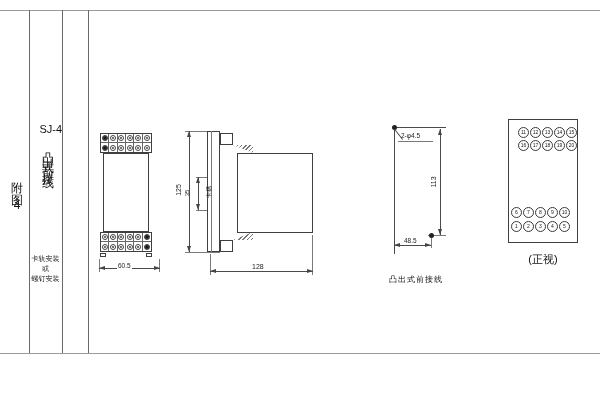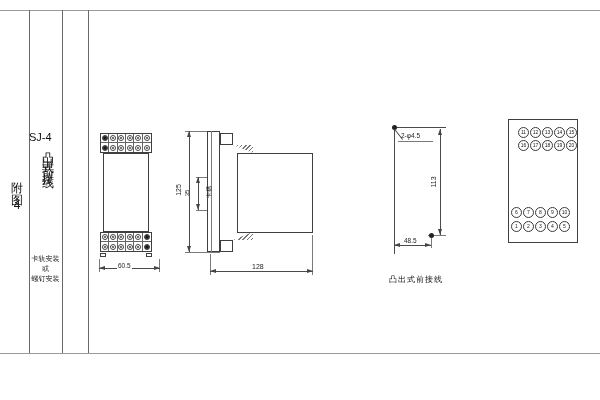--- a/index.html
+++ b/index.html
@@ -19,21 +19,21 @@
   .ah.d{border-left:2px solid transparent;border-right:2px solid transparent;border-top:6px solid #444}
   
   .box{position:absolute;border:1px solid #3f3f3f;background:#fff;box-sizing:border-box}
   
   .dlab{position:absolute;font-size:6.5px;line-height:8px;background:#fff;padding:0 1px;color:#222;white-space:nowrap}
   .rlab{position:absolute;font-size:7px;line-height:8px;color:#222;white-space:nowrap;transform:rotate(-90deg);transform-origin:center}
   
   .vtext{position:absolute;writing-mode:vertical-rl;text-orientation:upright;white-space:nowrap;color:#111}
   .fig-label{left:8px;top:172px;font-size:12px;letter-spacing:13px}
   .type-label{left:39px;top:142px;font-size:12px;letter-spacing:5px}
-  .model{position:absolute;left:29px;top:131px;width:33px;text-align:left;font-size:11px;color:#111}
+  .model{position:absolute;left:29px;top:123px;width:33px;text-align:right;font-size:11px;color:#111}
   .note{position:absolute;left:29px;width:33px;text-align:center;font-size:7px;line-height:8px;color:#111}
   
   .tblock{position:absolute;width:50px;height:18px;border:1.5px solid #3f3f3f;background:#fff;
           display:grid;grid-template-columns:repeat(6,1fr);grid-auto-rows:9px;box-sizing:content-box}
   .c{border-right:1px solid #666;border-bottom:1px solid #666;box-sizing:border-box;
      display:flex;align-items:center;justify-content:center}
   .c:nth-child(6n){border-right:none}
   .c:nth-child(n+7){border-bottom:none}
   .s{width:6px;height:6px;border:1px solid #444;border-radius:50%;box-sizing:border-box;position:relative;background:#fff}
   .s::after{content:"";position:absolute;left:1px;top:1px;width:2px;height:2px;background:#444;border-radius:50%}
@@ -232,14 +232,15 @@
     <span class="tnum">9</span>
     <span class="tnum">10</span>
   </div>
   <div class="trow" style="left:511px;top:221px">
     <span class="tnum">1</span>
     <span class="tnum">2</span>
     <span class="tnum">3</span>
     <span class="tnum">4</span>
     <span class="tnum">5</span>
   </div>
+  <div class="caption" style="left:508px;top:252px;width:70px;font-size:11px">(正视)</div>
 
 </div>
 
 </body></html>

